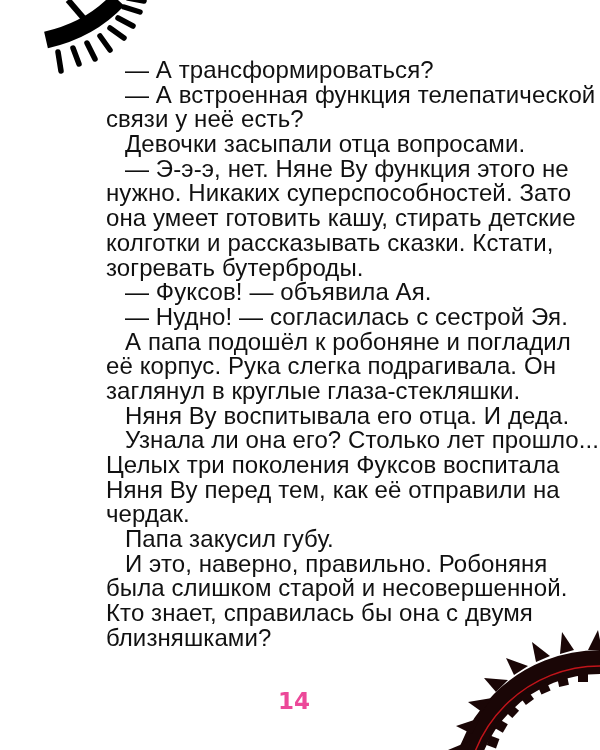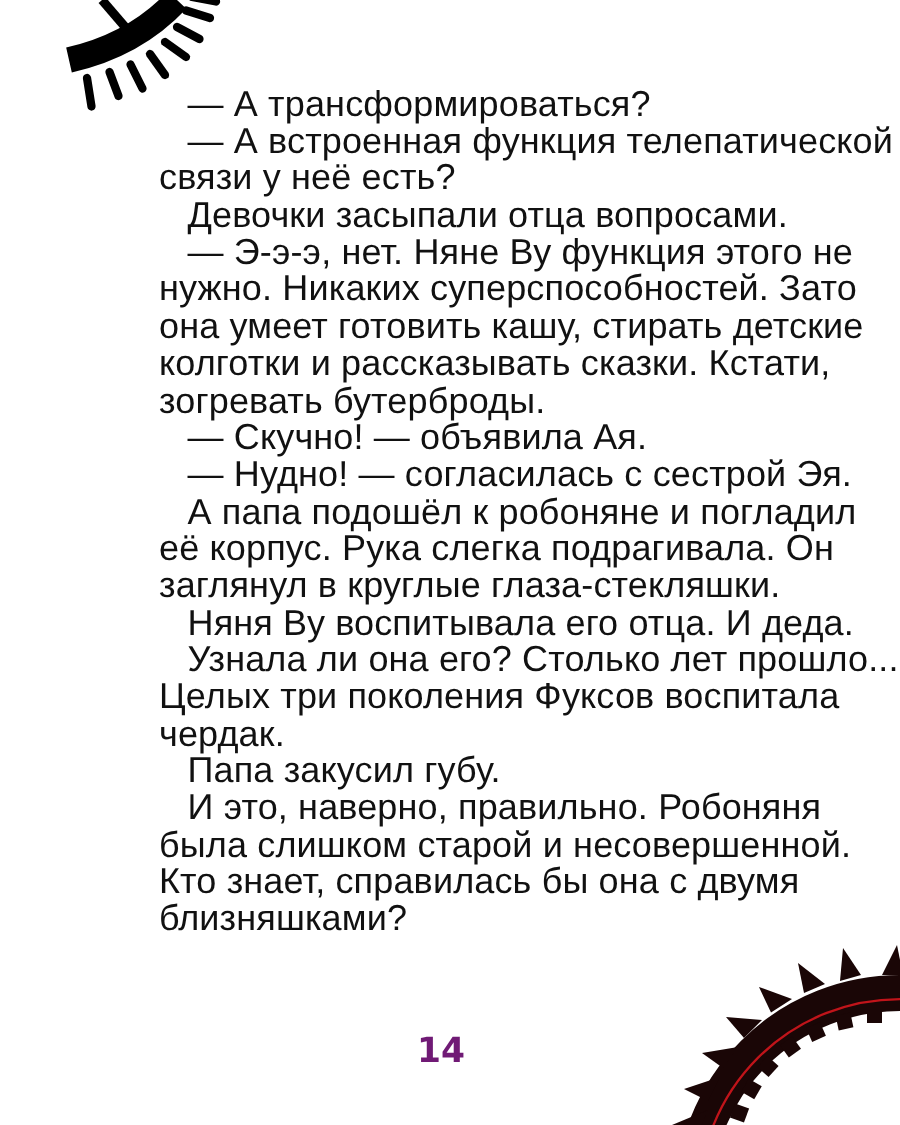--- a/index.html
+++ b/index.html
@@ -51,21 +51,21 @@
   .line.last { text-align-last: left; }
   .page-number {
     position: absolute;
     left: 0;
     width: 588px;
     top: 688px;
     text-align: center;
     font-family: "DejaVu Sans", sans-serif;
     font-weight: bold;
     font-size: 23px;
-    color: #701a75;
+    color: #ec4899;
   }
 </style>
 </head>
 <body>
 
 <div class="page">
 
   <svg class="gear-top" viewBox="0 0 200 90" xmlns="http://www.w3.org/2000/svg">
 
     <path d="M 46 40 Q 90 30 118 0" stroke="#000" stroke-width="17" fill="none" stroke-linecap="butt"></path>
@@ -87,28 +87,29 @@
   <div class="text-block" id="text-block">
       <span class="line indent last">— А трансформироваться?</span>
       <span class="line indent">— А встроенная функция телепатической</span>
       <span class="line last">связи у неё есть?</span>
       <span class="line indent last">Девочки засыпали отца вопросами.</span>
       <span class="line indent">— Э-э-э, нет. Няне Ву функция этого не</span>
       <span class="line">нужно. Никаких суперспособностей. Зато</span>
       <span class="line">она умеет готовить кашу, стирать детские</span>
       <span class="line">колготки и рассказывать сказки. Кстати,</span>
       <span class="line last">зогревать бутерброды.</span>
-      <span class="line indent last">— Скучно! — объявила Ая.</span>
+      <span class="line indent last">— Фуксов! — объявила Ая.</span>
       <span class="line indent">— Нудно! — согласилась с сестрой Эя.</span>
       <span class="line indent">А папа подошёл к робоняне и погладил</span>
       <span class="line">её корпус. Рука слегка подрагивала. Он</span>
       <span class="line last">заглянул в круглые глаза-стекляшки.</span>
       <span class="line indent">Няня Ву воспитывала его отца. И деда.</span>
       <span class="line indent">Узнала ли она его? Столько лет прошло...</span>
       <span class="line">Целых три поколения Фуксов воспитала</span>
+      <span class="line">Няня Ву перед тем, как её отправили на</span>
       <span class="line last">чердак.</span>
       <span class="line indent last">Папа закусил губу.</span>
       <span class="line indent">И это, наверно, правильно. Робоняня</span>
       <span class="line">была слишком старой и несовершенной.</span>
       <span class="line">Кто знает, справилась бы она с двумя</span>
       <span class="line last">близняшками?</span>
     </div>
 
   <svg class="gear-bottom" viewBox="0 0 160 120" xmlns="http://www.w3.org/2000/svg">
     <defs>

